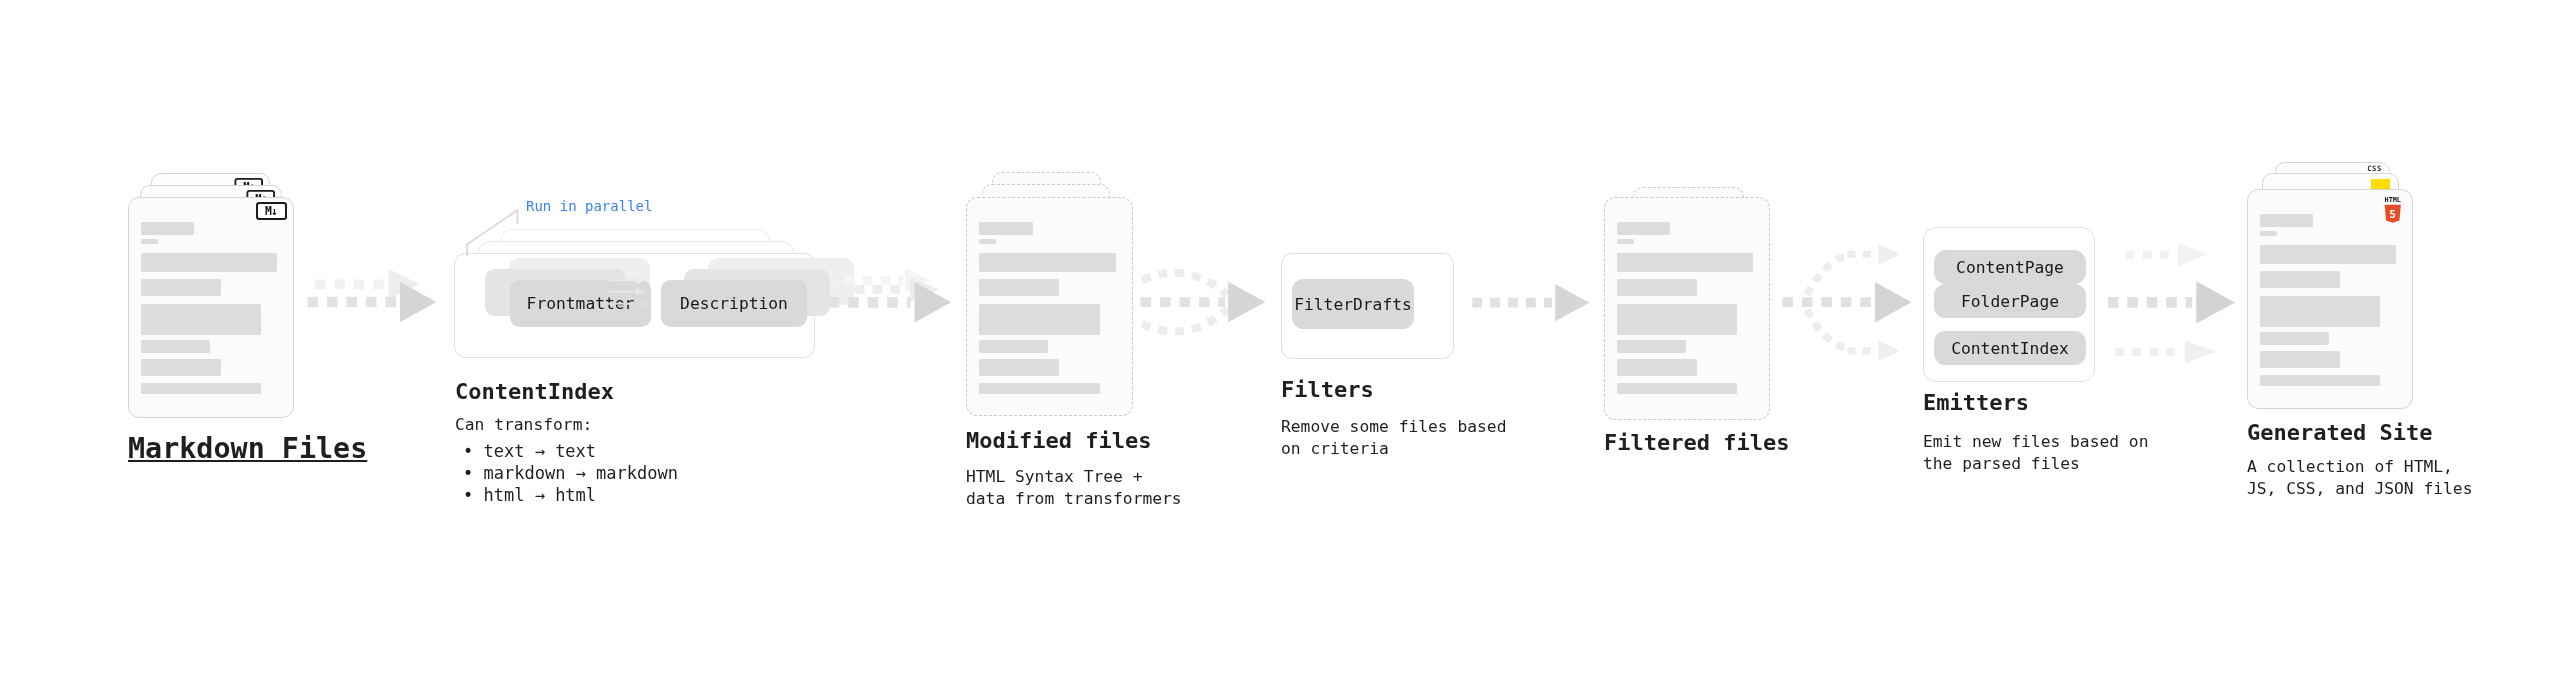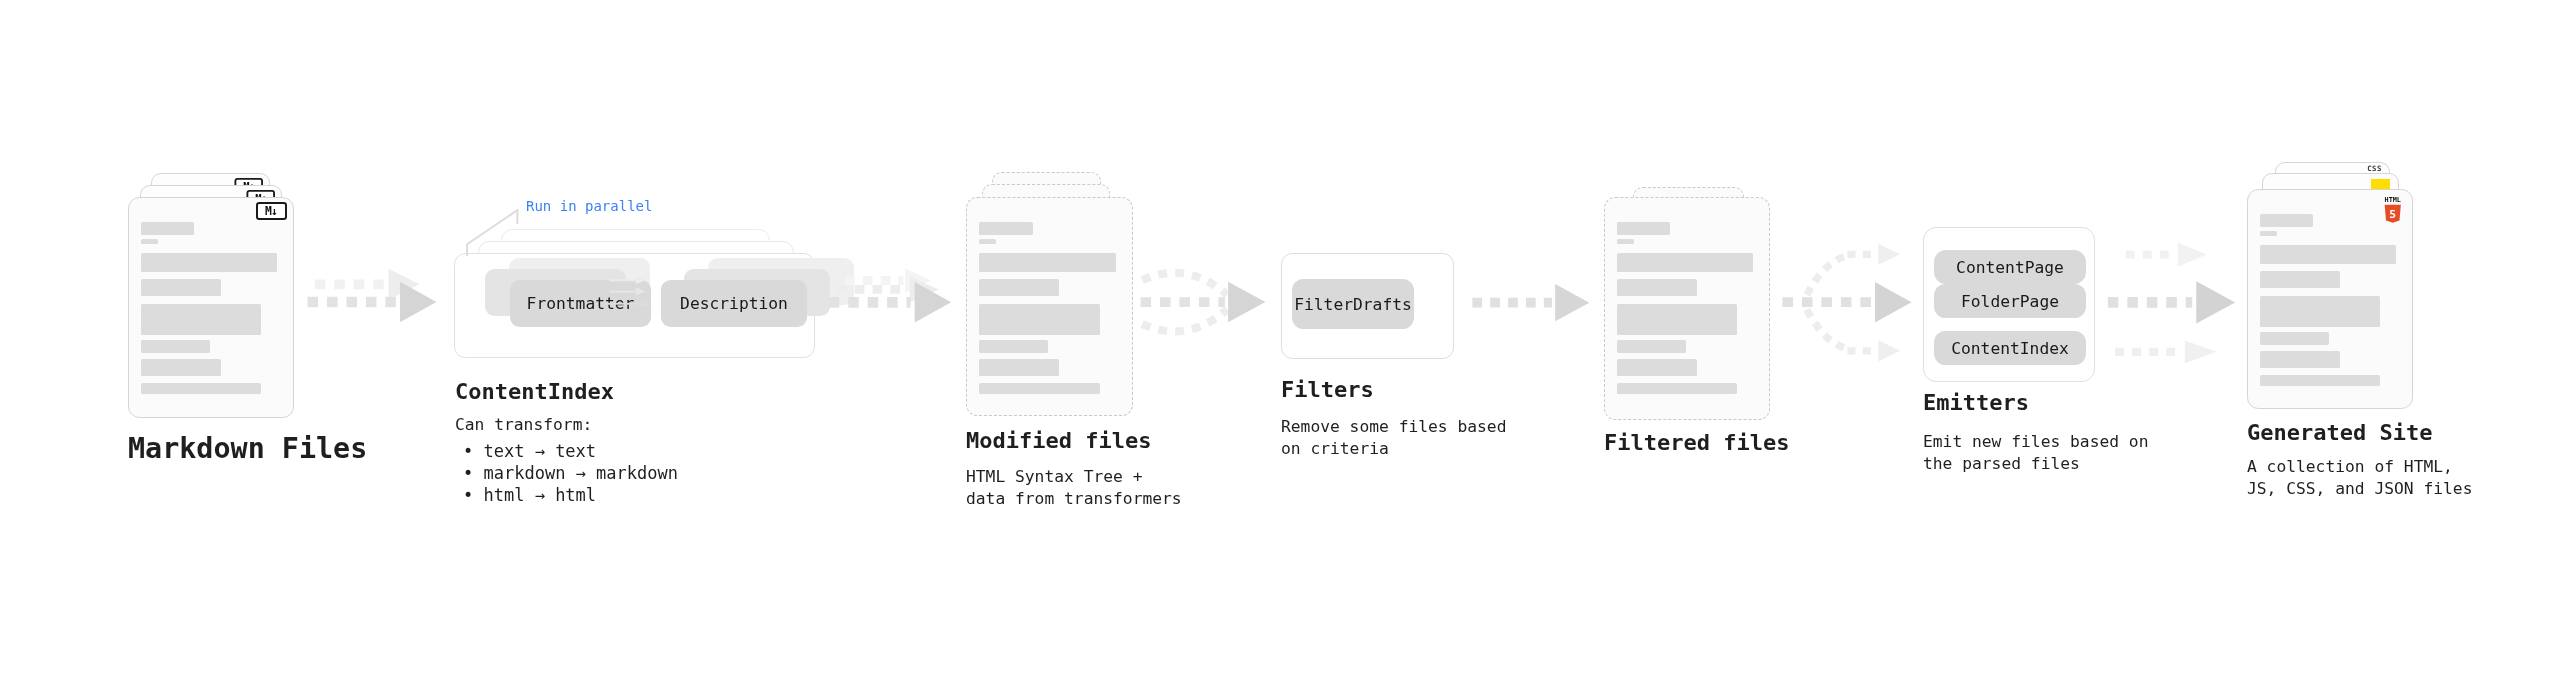--- a/index.html
+++ b/index.html
@@ -15,21 +15,21 @@
   .bar{background:#dcdcdc;border-radius:1.6px;}
   
   .panel{position:absolute;background:#ffffff;border:1.6px solid #e2e2e2;border-radius:11.4px;box-sizing:border-box;}
   .ghost{position:absolute;border-radius:9.8px;}
   .ghost.g1{background:#e4e4e4;}
   .ghost.g2{background:#efefef;}
   .btn{position:absolute;background:#d9d9d9;border-radius:9.8px;display:flex;align-items:center;justify-content:center;
        font-size:16.3px;color:#191919;box-sizing:border-box;}
   
   .heading{position:absolute;font-size:22px;font-weight:600;line-height:28px;white-space:nowrap;}
-  .heading.lg{font-size:28.4px;line-height:34px;}
+  .heading.lg{font-size:28.4px;line-height:34px;text-decoration:underline;}
   .subtitle{position:absolute;font-size:16.3px;line-height:22px;white-space:pre-line;}
   .annotation{position:absolute;font-size:14px;color:#3b82f6;white-space:nowrap;}
   .bullets{position:absolute;font-size:17px;line-height:22px;}
   .bullet-row::before{content:"• ";}
   
   .md-icon{position:absolute;top:4.1px;right:6.5px;width:31px;height:18px;border:2.4px solid #1a1a1a;border-radius:3.3px;
            background:#fff;display:flex;align-items:center;justify-content:center;
            font-size:11.4px;font-weight:700;color:#111;box-sizing:border-box;letter-spacing:-0.8px;}
   .md-icon.small{transform:scale(.92);transform-origin:top right;}
   .css-badge{position:absolute;top:2.4px;right:7.3px;width:21px;text-align:right;}

